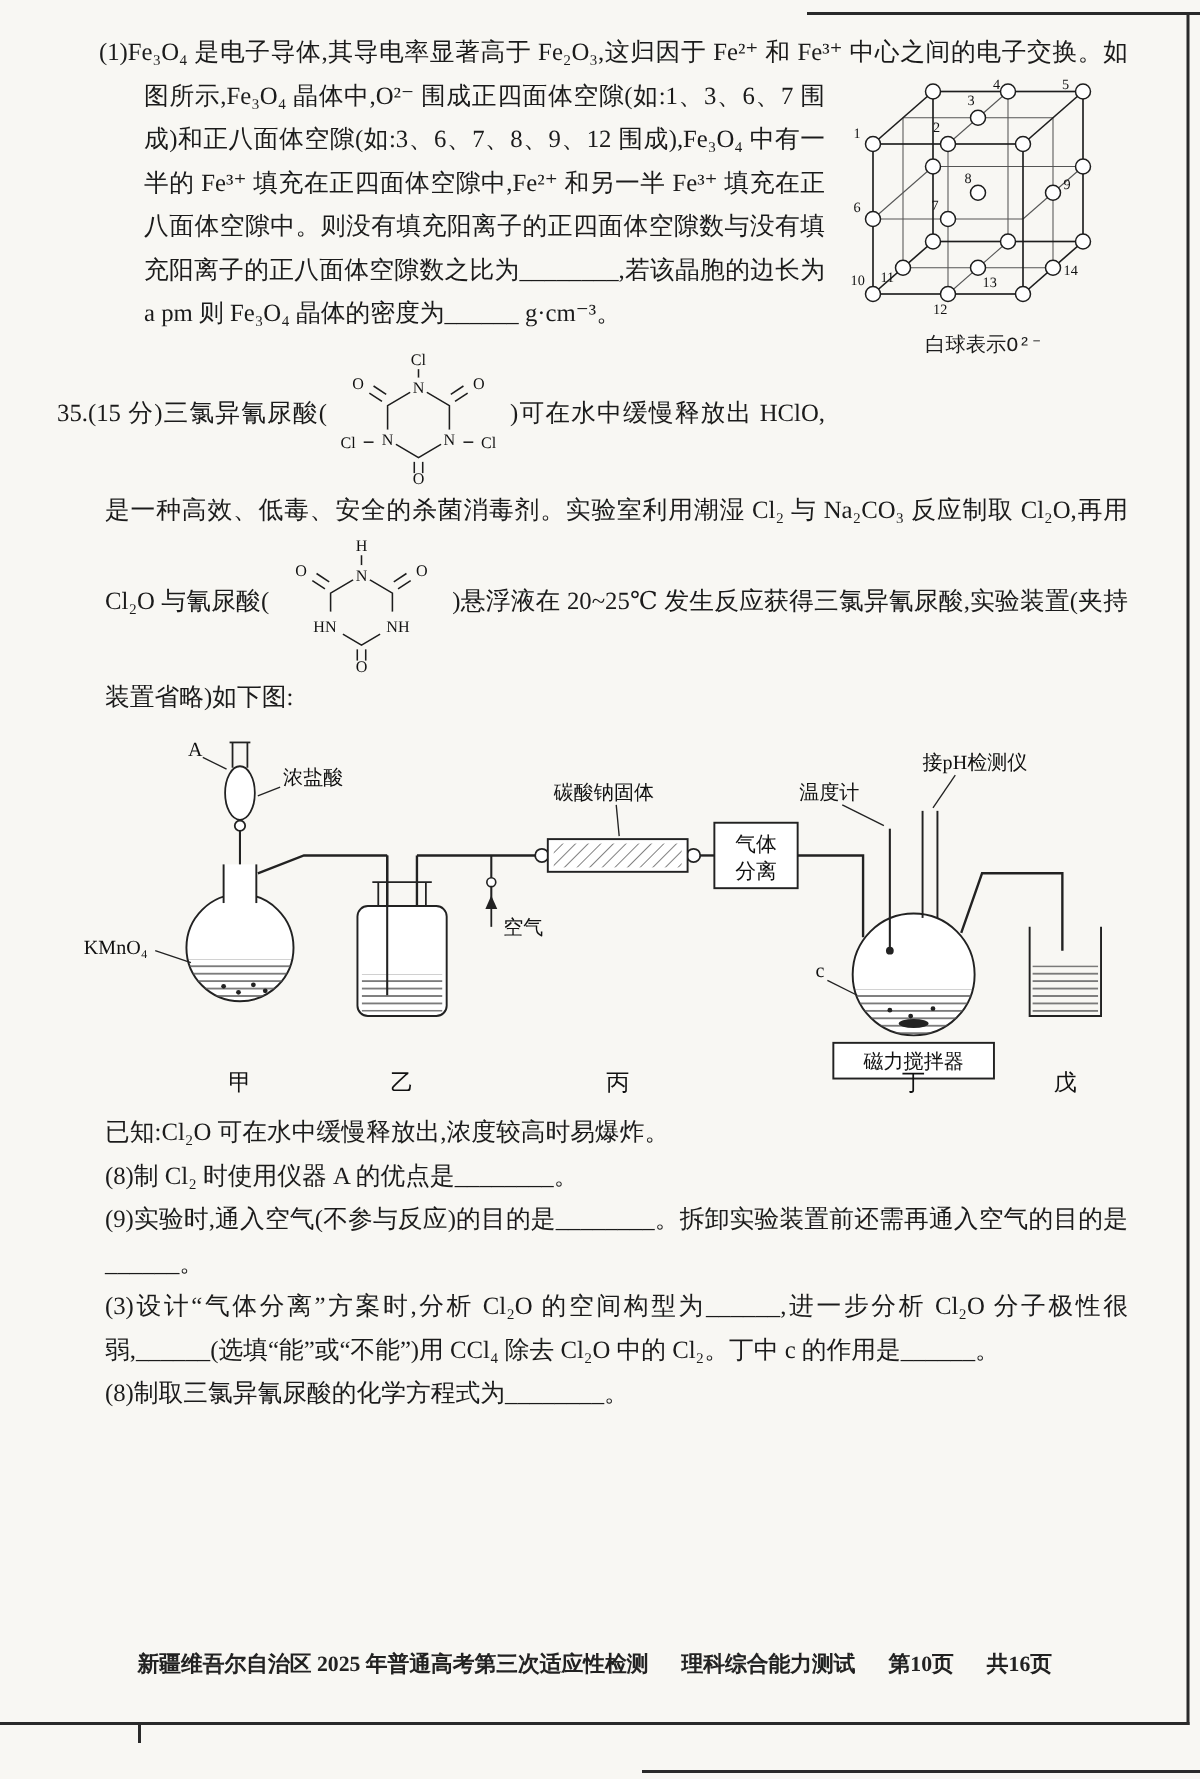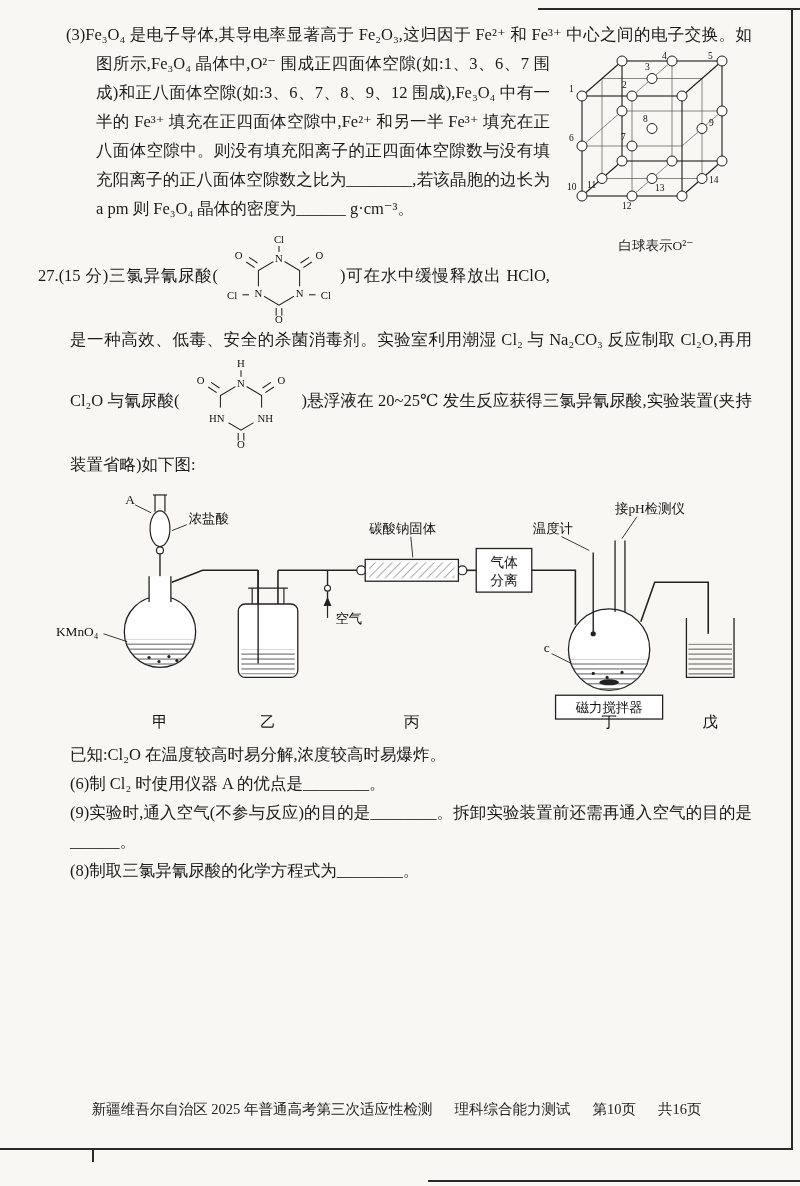--- a/index.html
+++ b/index.html
@@ -2,45 +2,45 @@
 <html><head>
 <meta charset="utf-8">
 <style>
   html,body{margin:0;padding:0;}
   .page{position:relative;width:800px;height:1186px;background:#f8f7f3;overflow:hidden;
         font-family:"Liberation Serif","DejaVu Serif",serif;color:#1b1b1b;}
   .border{position:absolute;background:#2a2a2a;}
   .content{position:absolute;left:38px;top:20px;width:714px;font-size:16.5px;line-height:29px;text-align:justify;}
   .q7block{margin-left:28px;padding-left:30px;text-indent:-30px;}
   .crystal-float{float:right;width:192px;margin:2px 0 2px 10px;text-indent:0;text-align:center;}
-  .crystal-caption{font-size:13.5px;line-height:17px;margin-top:15px;}
+  .crystal-caption{font-size:13.5px;line-height:17px;margin-top:1px;font-family:Liberation Mono, monospace;}
   .q27intro{margin-top:6px;padding-left:32px;text-indent:-32px;}
   .inline-struct{vertical-align:middle;margin:0 2px;}
   .apparatus{margin:4px 0 2px 4px;text-indent:0;}
   .plain{margin-left:32px;}
-  .footer{position:absolute;left:0;top:1100px;width:793px;text-align:center;font-size:14.5px;color:#222;}
+  .footer{position:absolute;left:0;top:1100px;width:793px;text-align:center;font-size:14.5px;color:#222;font-weight:bold;}
   .footer span{margin:0 11px;}
   svg{overflow:visible;}
   svg text{font-family:"Liberation Serif","DejaVu Serif",serif;}
 </style>
 </head>
 <body>
 
 <div class="page">
 
   <div class="border" style="top:8px;right:0;width:262px;height:2px;"></div>
   <div class="border" style="top:8px;right:7px;width:2px;height:1142px;"></div>
   <div class="border" style="top:1148px;left:0;width:793px;height:2px;"></div>
   <div class="border" style="top:1180px;left:428px;width:372px;height:2px;"></div>
   <div class="border" style="top:1150px;left:92px;width:2px;height:12px;"></div>
 
   <div class="content">
 
     <div class="q7block">
-      <span>(3)Fe₃O₄ 是电子导体,其导电率显著高于 Fe₂O₃,这归因于 Fe²⁺ 和 Fe³⁺ 中心之间的电子交换。</span><span class="crystal-float"><svg width="186" height="162" viewBox="0 0 178 162">
+      <span>(1)Fe₃O₄ 是电子导体,其导电率显著高于 Fe₂O₃,这归因于 Fe²⁺ 和 Fe³⁺ 中心之间的电子交换。</span><span class="crystal-float"><svg width="186" height="162" viewBox="0 0 178 162">
           <g stroke="#555" stroke-width="0.7" fill="none">
             <line x1="65" y1="45" x2="65" y2="145"></line>
               <line x1="15" y1="95" x2="115" y2="95"></line>
             <line x1="105" y1="10" x2="105" y2="110"></line>
               <line x1="55" y1="60" x2="155" y2="60"></line>
             <line x1="65" y1="45" x2="105" y2="10"></line>
               <line x1="35" y1="27.5" x2="135" y2="27.5"></line>
             <line x1="65" y1="145" x2="105" y2="110"></line>
               <line x1="35" y1="127.5" x2="135" y2="127.5"></line>
             <line x1="35" y1="27.5" x2="35" y2="127.5"></line>
@@ -95,21 +95,21 @@
             <text x="55" y="158">12</text>
             <text x="88" y="140">13</text>
             <text x="142" y="132">14</text>
           </g>
         </svg>
         <div class="crystal-caption">白球表示O²⁻</div>
       </span><span>如图所示,Fe₃O₄ 晶体中,O²⁻ 围成正四面体空隙(如:1、3、6、7 围成)和正八面体空隙(如:3、6、7、8、9、12 围成),Fe₃O₄ 中有一半的 Fe³⁺ 填充在正四面体空隙中,Fe²⁺ 和另一半 Fe³⁺ 填充在正八面体空隙中。则没有填充阳离子的正四面体空隙数与没有填充阳离子的正八面体空隙数之比为________,若该晶胞的边长为 a pm 则 Fe₃O₄ 晶体的密度为______ g·cm⁻³。</span>
     </div>
 
     <div class="q27intro">
-      <span>27.(15 分)三氯异氰尿酸(</span><svg class="inline-struct" width="118" height="96" viewBox="0 0 126 100">
+      <span>35.(15 分)三氯异氰尿酸(</span><svg class="inline-struct" width="118" height="96" viewBox="0 0 126 100">
         <polygon points="63,30 85,43 85,67 63,80 41,67 41,43" fill="none" stroke="#1d1d1d" stroke-width="1.1"></polygon>
         <g stroke="#1d1d1d" stroke-width="1.1">
           <line x1="63" y1="17" x2="63" y2="24"></line>
           <line x1="37" y1="40" x2="28" y2="34"></line>
             <line x1="40" y1="35" x2="31" y2="29"></line>
           <line x1="89" y1="40" x2="98" y2="34"></line>
             <line x1="86" y1="35" x2="95" y2="29"></line>
           <line x1="24" y1="69" x2="31" y2="69"></line>
             <line x1="95" y1="69" x2="102" y2="69"></line>
           <line x1="60" y1="83" x2="60" y2="91"></line>
@@ -275,23 +275,24 @@
         <g font-size="15.5" fill="#111" text-anchor="middle">
           <text x="119" y="246">甲</text>
           <text x="228" y="246">乙</text>
           <text x="373" y="246">丙</text>
           <text x="572" y="246">丁</text>
           <text x="674" y="246">戊</text>
         </g>
       </svg>
     </div>
 
-    <div class="plain">已知:Cl₂O 在温度较高时易分解,浓度较高时易爆炸。</div>
-    <div class="plain">(6)制 Cl₂ 时使用仪器 A 的优点是________。</div>
+    <div class="plain">已知:Cl₂O 可在水中缓慢释放出,浓度较高时易爆炸。</div>
+    <div class="plain">(8)制 Cl₂ 时使用仪器 A 的优点是________。</div>
     <div class="plain">(9)实验时,通入空气(不参与反应)的目的是________。拆卸实验装置前还需再通入空气的目的是______。</div>
+    <div class="plain">(3)设计“气体分离”方案时,分析 Cl₂O 的空间构型为______,进一步分析 Cl₂O 分子极性很弱,______(选填“能”或“不能”)用 CCl₄ 除去 Cl₂O 中的 Cl₂。丁中 c 的作用是______。</div>
     <div class="plain">(8)制取三氯异氰尿酸的化学方程式为________。</div>
   </div>
 
   <div class="footer">
     <span>新疆维吾尔自治区 2025 年普通高考第三次适应性检测</span><span>理科综合能力测试</span><span>第10页</span><span>共16页</span>
   </div>
 
 </div>
 
 </body></html>

